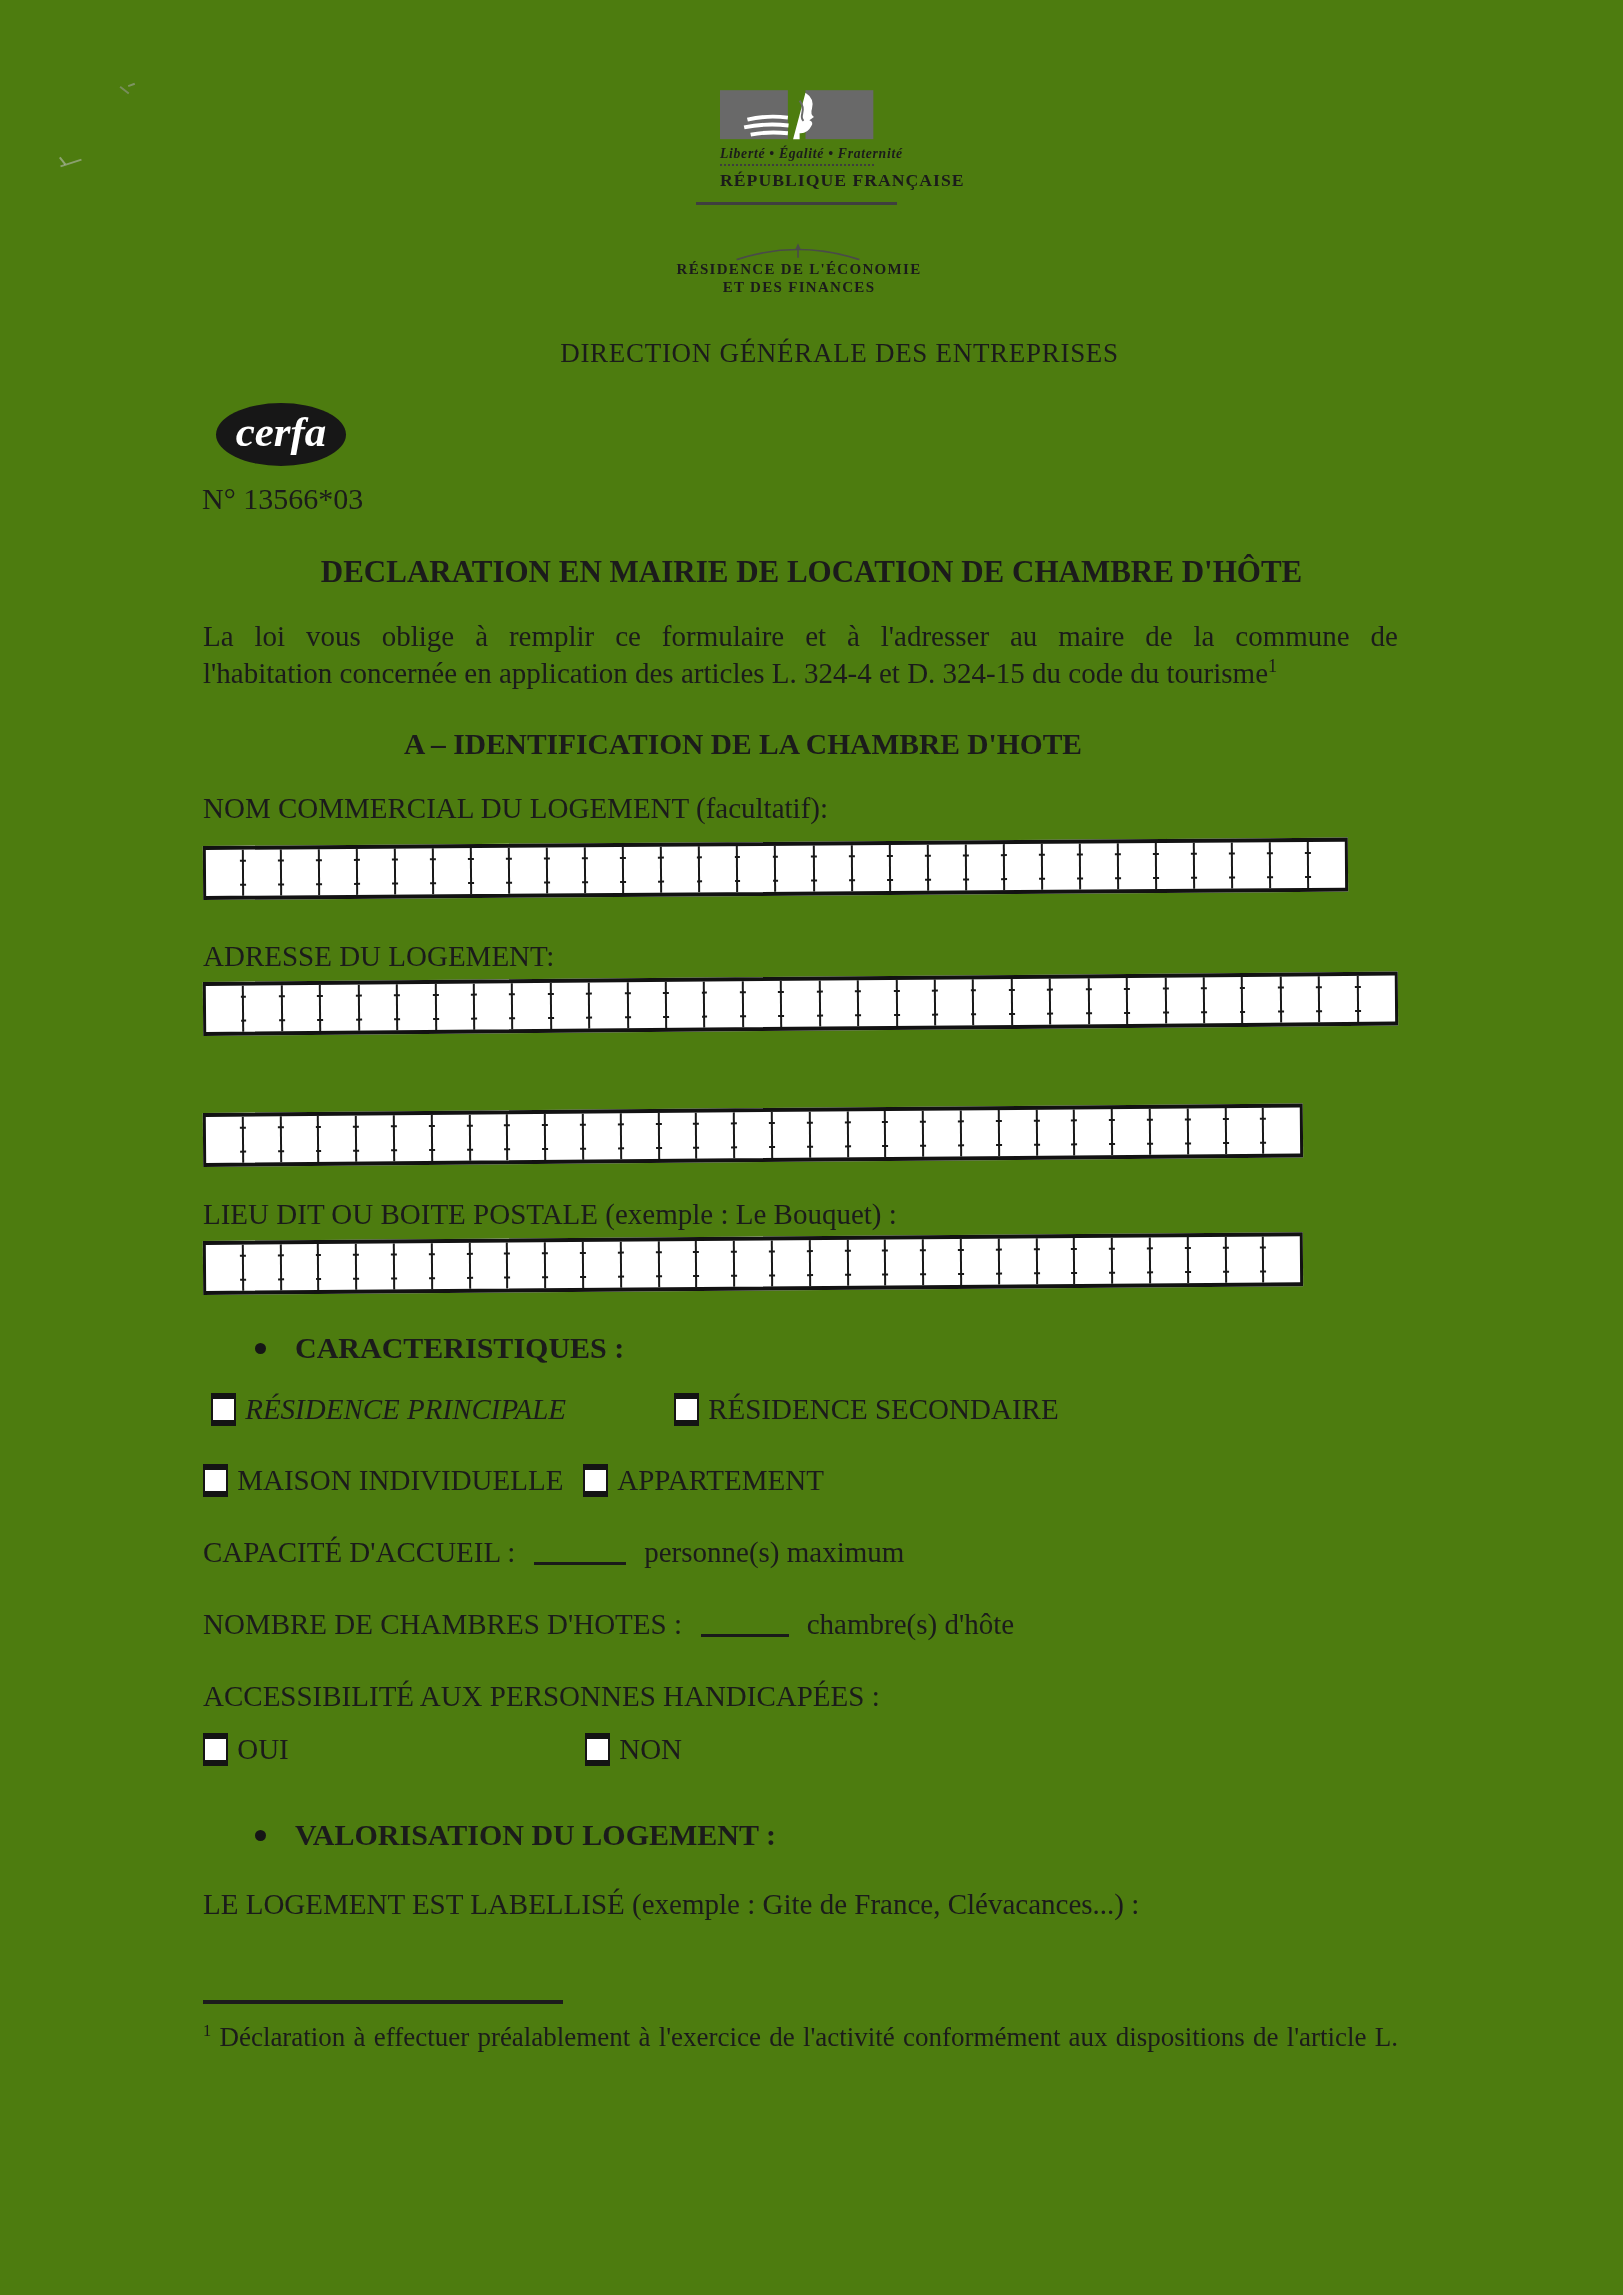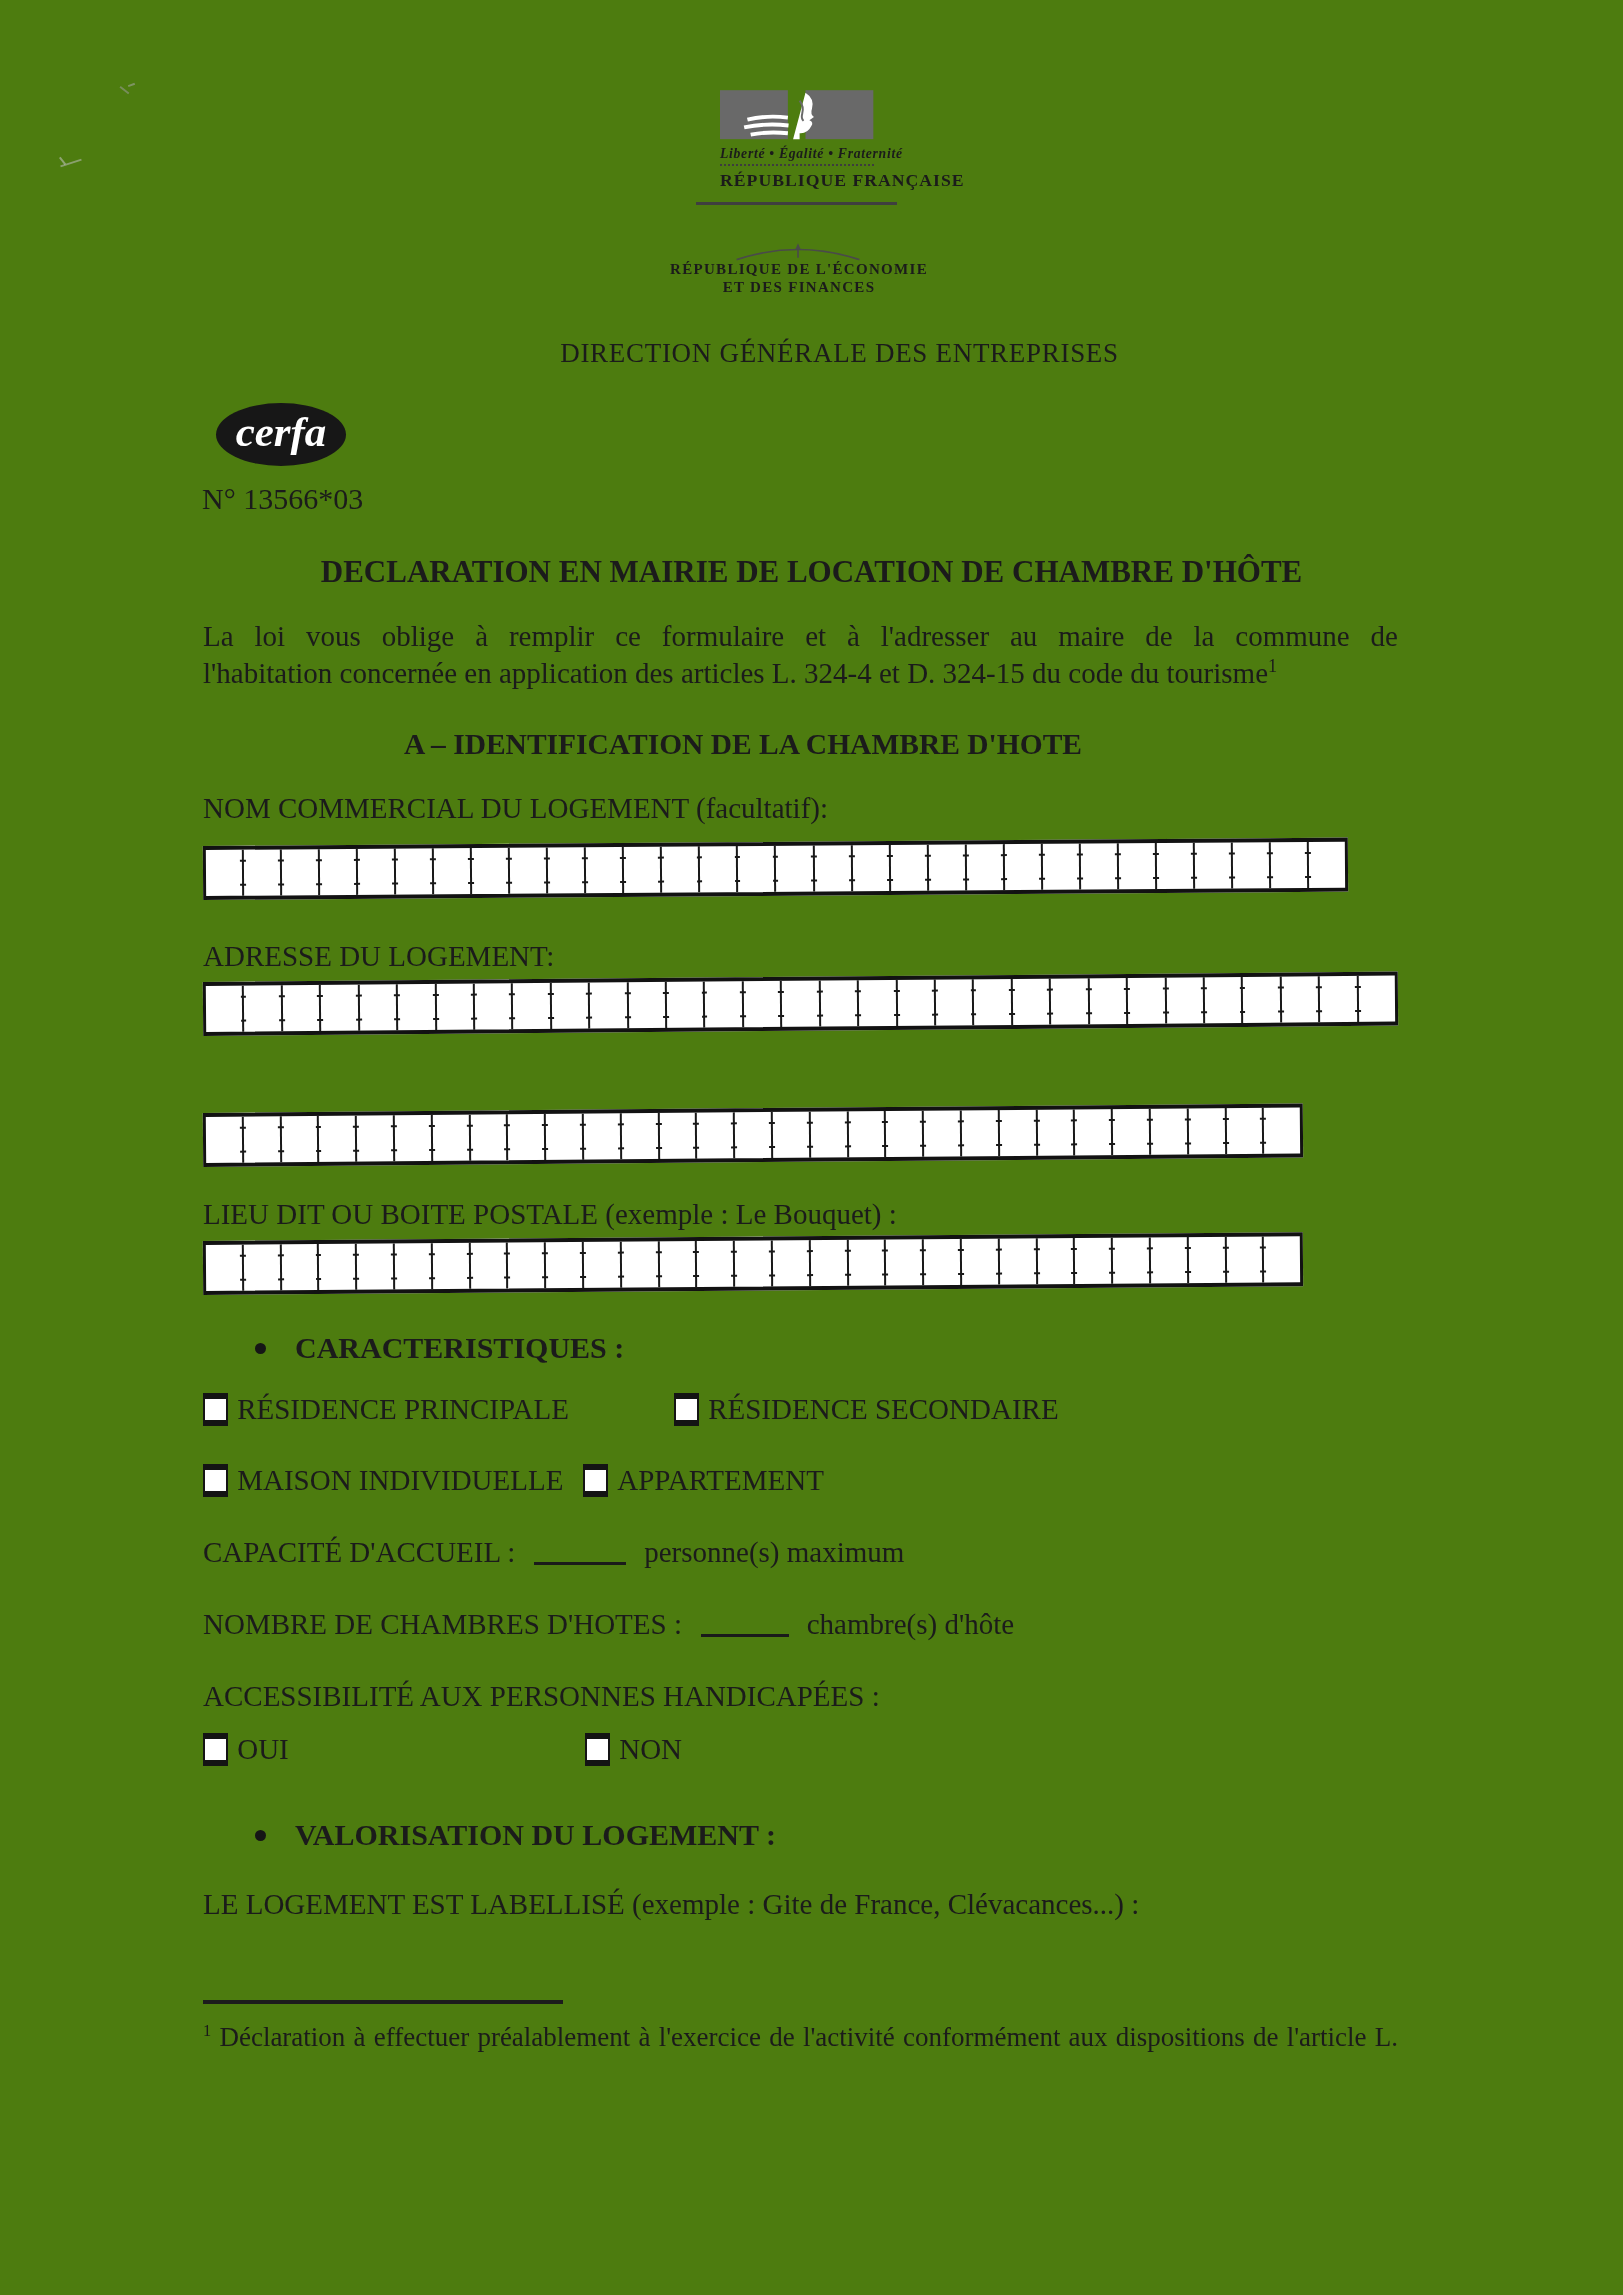--- a/index.html
+++ b/index.html
@@ -118,21 +118,21 @@
   </div>
 
   <div class="abs header-rule"></div>
 
   <svg class="abs ministry-arc" width="128" height="25" viewBox="0 0 196 38">
     <path d="M4,33 Q98,2 192,33" stroke="#4a4a4a" stroke-width="2.5" fill="none"></path>
     <path d="M98,14 l0,16" stroke="#4a4a4a" stroke-width="2.5"></path>
     <path d="M98,8 l-4,9 l8,0 z" fill="#4a4a4a"></path>
   </svg>
   <div class="abs ministry">
-    <div>RÉPUBLIQUE DE L'ÉCONOMIE</div>
+    <div>RÉSIDENCE DE L'ÉCONOMIE</div>
     <div>ET DES FINANCES</div>
   </div>
 
   <div class="abs direction">DIRECTION GÉNÉRALE DES ENTREPRISES</div>
 
   <div class="abs cerfa-logo">
     <span>cerfa</span>
   </div>
   <div class="abs form-number">N° 13566*03</div>
 
@@ -277,21 +277,21 @@
       <div class="comb-cell"></div>
       <div class="comb-cell"></div>
     </div>
 
   <div class="abs bullet-heading h-carac">
     <span class="bullet"></span>
     <span>CARACTERISTIQUES :</span>
   </div>
 
   <div class="abs cb-row row-cb1">
-    <span class="cb-item" style="left:0;">
+    <span class="cb-item" style="left:8px;font-style:italic;">
       <span class="cb"></span>
       <span>RÉSIDENCE PRINCIPALE</span>
     </span>
     <span class="cb-item p2-row1">
       <span class="cb"></span>
       <span>RÉSIDENCE SECONDAIRE</span>
     </span>
   </div>
 
   <div class="abs cb-row row-cb2">

